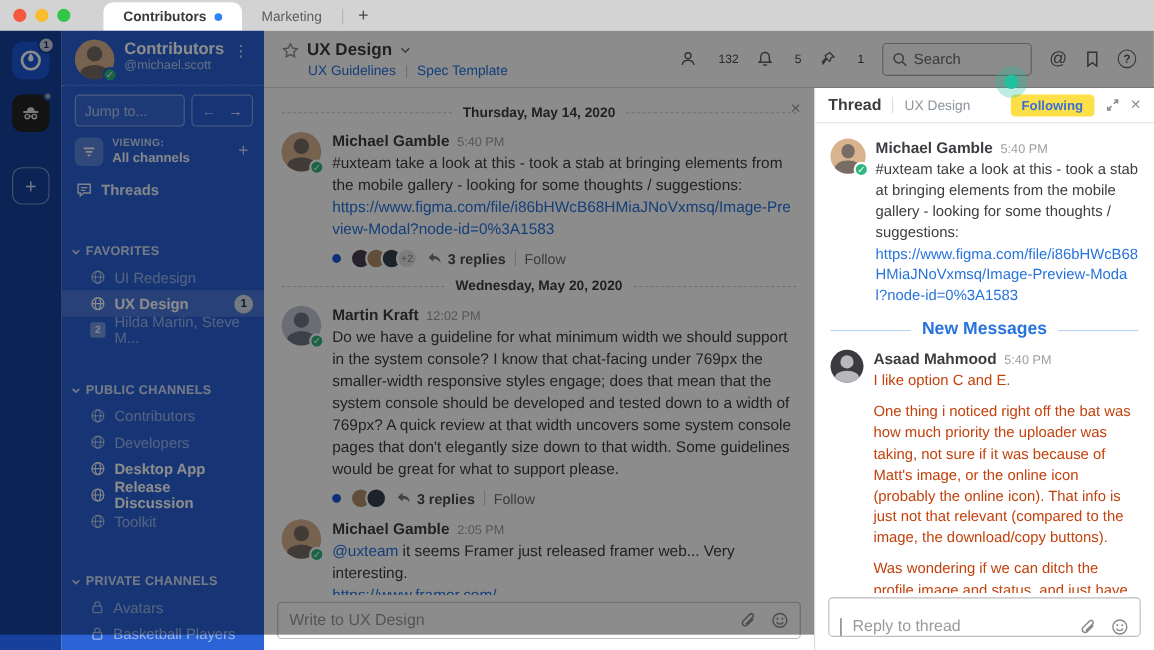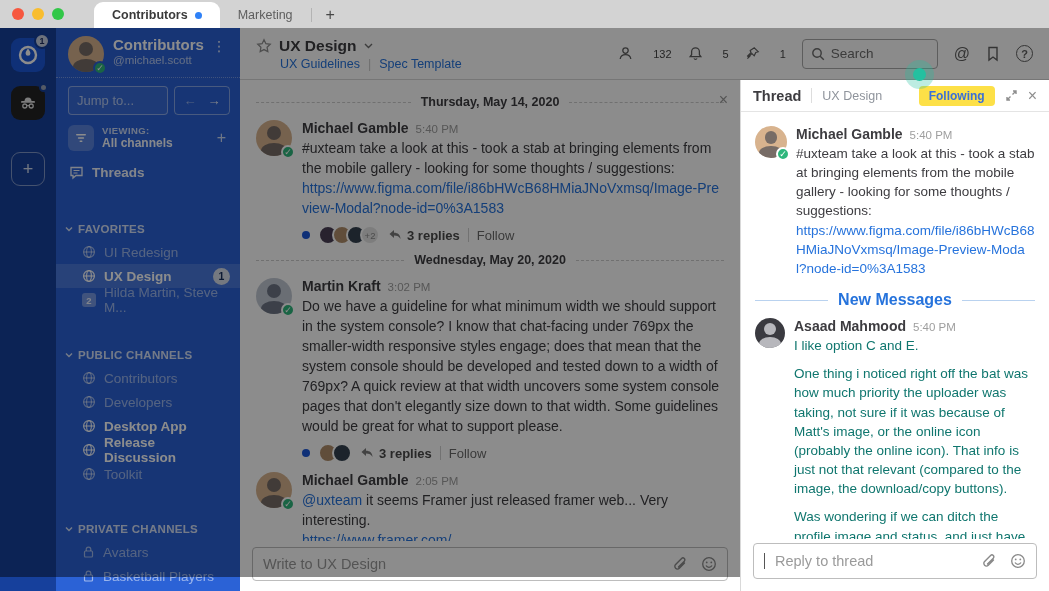--- a/index.html
+++ b/index.html
@@ -127,21 +127,21 @@
   .thread-sub { font-size:12.5px; color:#8f949c; flex:1; }
   .following-pill { background:#fde047; color:#3a6fd8; font-size:12px; font-weight:700; padding:3px 10px; border-radius:4px; }
   .th-icon { color:#8d8d8d; display:flex; }
   .thread-msgs { flex:1; padding:10px 14px 0; overflow:hidden; }
   .tmsg { display:flex; margin-top:4px; }
   .tmsg-body { margin-left:9px; flex:1; min-width:0; }
   .tmsg .msg-text { font-size:13.5px; line-height:1.42; }
   .new-msgs { display:flex; align-items:center; gap:10px; margin:13px 0 9px; }
   .new-msgs .nline { flex:1; border-top:1px solid #b9d2ef; }
   .new-msgs .nlabel { font-size:16px; font-weight:700; color:#2673dc; }
-  .tpara { font-size:13.5px; color:#0f766e; line-height:1.42; margin-top:9px; }
+  .tpara { font-size:13.5px; color:#c2410c; line-height:1.42; margin-top:9px; }
   .tpara.first { margin-top:2px; }
   .thread-composer { padding:4px 12px 12px; flex:none; }
   .caret-bar { width:1px; height:16px; background:#555; flex:none; }
 
   
   .avatar { border-radius:50%; position:relative; background:#cdd4de; flex:none; overflow:visible; }
   .avatar .ph { position:absolute; inset:0; border-radius:50%; overflow:hidden; }
   .avatar .ph::before { content:""; position:absolute; width:40%; height:40%; border-radius:50%; background:rgba(40,50,70,.55); top:16%; left:30%; }
   .avatar .ph::after { content:""; position:absolute; width:72%; height:44%; border-radius:50% 50% 0 0; background:rgba(40,50,70,.55); bottom:-8%; left:14%; }
   .av-36 { width:36px; height:36px; } .av-32 { width:32px; height:32px; } .av-30 { width:30px; height:30px; }
@@ -524,21 +524,21 @@
           </div>
 
           <div class="msg">
             <div class="avatar av-36 av-grey">
               <span class="ph"></span>
                 <span class="check-badge">✓</span>
             </div>
             <div class="msg-body">
               <div class="msg-head">
                 <span class="msg-author">Martin Kraft</span>
-                <span class="msg-time">3:02 PM</span>
+                <span class="msg-time">12:02 PM</span>
               </div>
               <div class="msg-text">Do we have a guideline for what minimum width we should support in the system console? I know that chat-facing under 769px the smaller-width responsive styles engage; does that mean that the system console should be developed and tested down to a width of 769px? A quick review at that width uncovers some system console pages that don't elegantly size down to that width. Some guidelines would be great for what to support please.</div>
             </div>
           </div>
           <div class="reply-meta">
             <span class="unread-dot"></span>
             <span class="stack">
               <span class="mini m2"></span>
                 <span class="mini m3"></span>
             </span>
@@ -644,21 +644,21 @@
               </div>
               <div class="tpara first">I like option C and E.</div>
               <div class="tpara">One thing i noticed right off the bat was how much priority the uploader was taking, not sure if it was because of Matt's image, or the online icon (probably the online icon). That info is just not that relevant (compared to the image, the download/copy buttons).</div>
               <div class="tpara">Was wondering if we can ditch the profile image and status, and just have the name/channel.</div>
 
             </div>
           </div>
         </div>
 
         <div class="thread-composer">
-          <div class="composer-box" style="height:36px;">
+          <div class="composer-box" style="height:36px;align-items:flex-end;">
             <span class="caret-bar"></span>
             <input style="margin-left: -4px;" placeholder="Reply to thread">
             <span class="cicon-btn">
                 <svg width="14" height="16" viewBox="0 0 14 16">
                   <path d="M11.5 7l-5.2 5.2a2.6 2.6 0 01-3.7-3.7l6-6a1.9 1.9 0 012.7 2.7l-5.8 5.8" fill="none" stroke="#8a8a8a" stroke-width="1.4" stroke-linecap="round"></path>
                 </svg>
               </span>
             <span class="cicon-btn">
                 <svg width="16" height="16" viewBox="0 0 16 16">
                   <circle cx="8" cy="8" r="6.3" fill="none" stroke="#8a8a8a" stroke-width="1.3"></circle>

